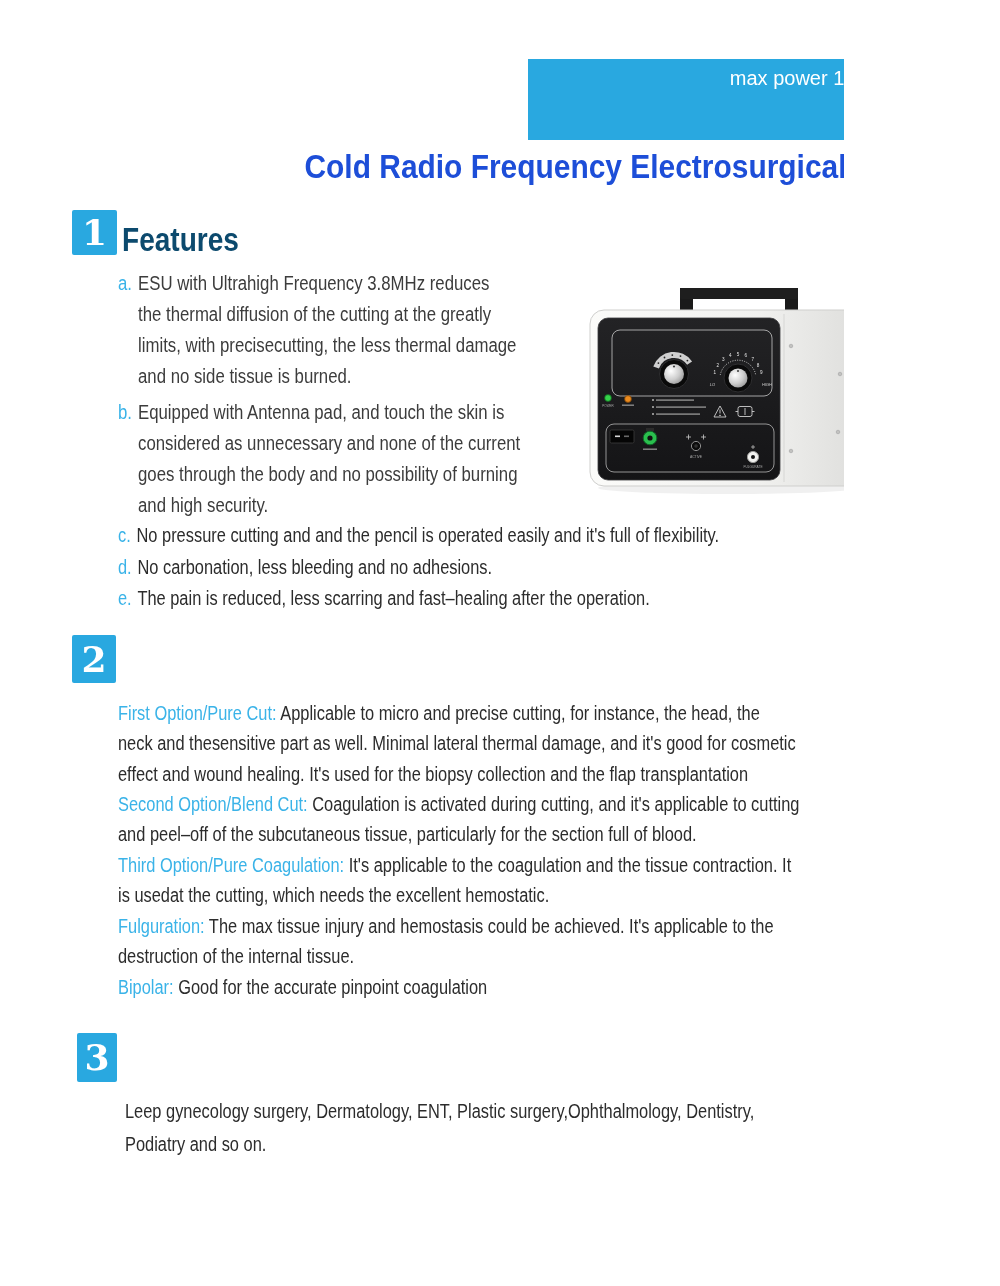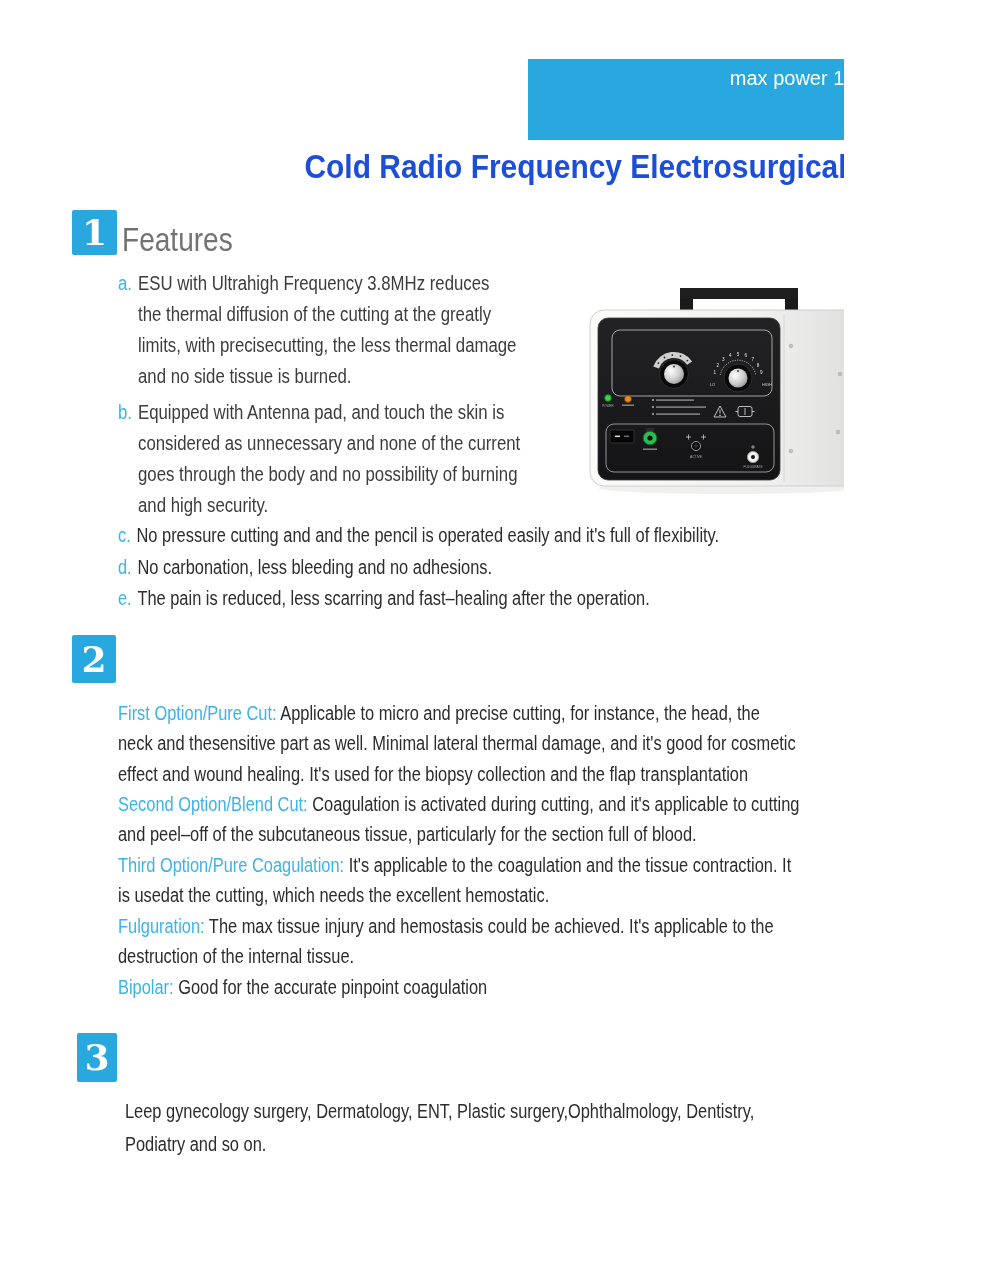--- a/index.html
+++ b/index.html
@@ -13,21 +13,21 @@
   
   .page-title{position:absolute;left:218px;top:144px;width:782px;margin:0;text-align:center;
               color:#1d4ed8;font-size:34px;line-height:44px;font-weight:700;}
   .page-title .tsq{display:inline-block;transform:scaleX(.88);white-space:nowrap;}
   
   .badge{position:absolute;background:#29a8e0;color:#ffffff;text-align:center;
          font-family:"DejaVu Serif",serif;font-weight:700;border-radius:2px;}
   .badge.n1{left:72px;top:210px;width:45px;height:45px;font-size:36px;line-height:45px;}
   .badge.n2{left:72px;top:635px;width:44px;height:48px;font-size:36px;line-height:48px;}
   .badge.n3{left:77px;top:1033px;width:40px;height:49px;font-size:36px;line-height:49px;}
-  .sec-heading{position:absolute;margin:0;color:#737373;font-size:33px;line-height:38px;font-weight:400;}
+  .sec-heading{position:absolute;margin:0;color:#0c4a6e;font-size:33px;line-height:38px;font-weight:700;}
   .sec-heading.h1{left:122px;top:221px;}
   .sec-heading.h2{left:122px;top:646px;}
   .sec-heading.h3{left:128px;top:1043px;}
   .hsq{display:inline-block;transform:scaleX(.85);transform-origin:0 50%;white-space:nowrap;}
   
   .feat{position:absolute;display:flex;transform-origin:0 0;}
   .feat .flabel{color:#3ab3e8;flex:0 0 auto;margin-right:7px;}
   .feat .ftext{white-space:pre-line;color:#3c3c3c;}
   .feat.wide{left:118px;width:620px;font-size:19.5px;line-height:31px;transform:scaleX(.86);}
   .feat.cond{left:118px;width:1050px;font-size:20px;line-height:31px;transform:scaleX(.82);}

